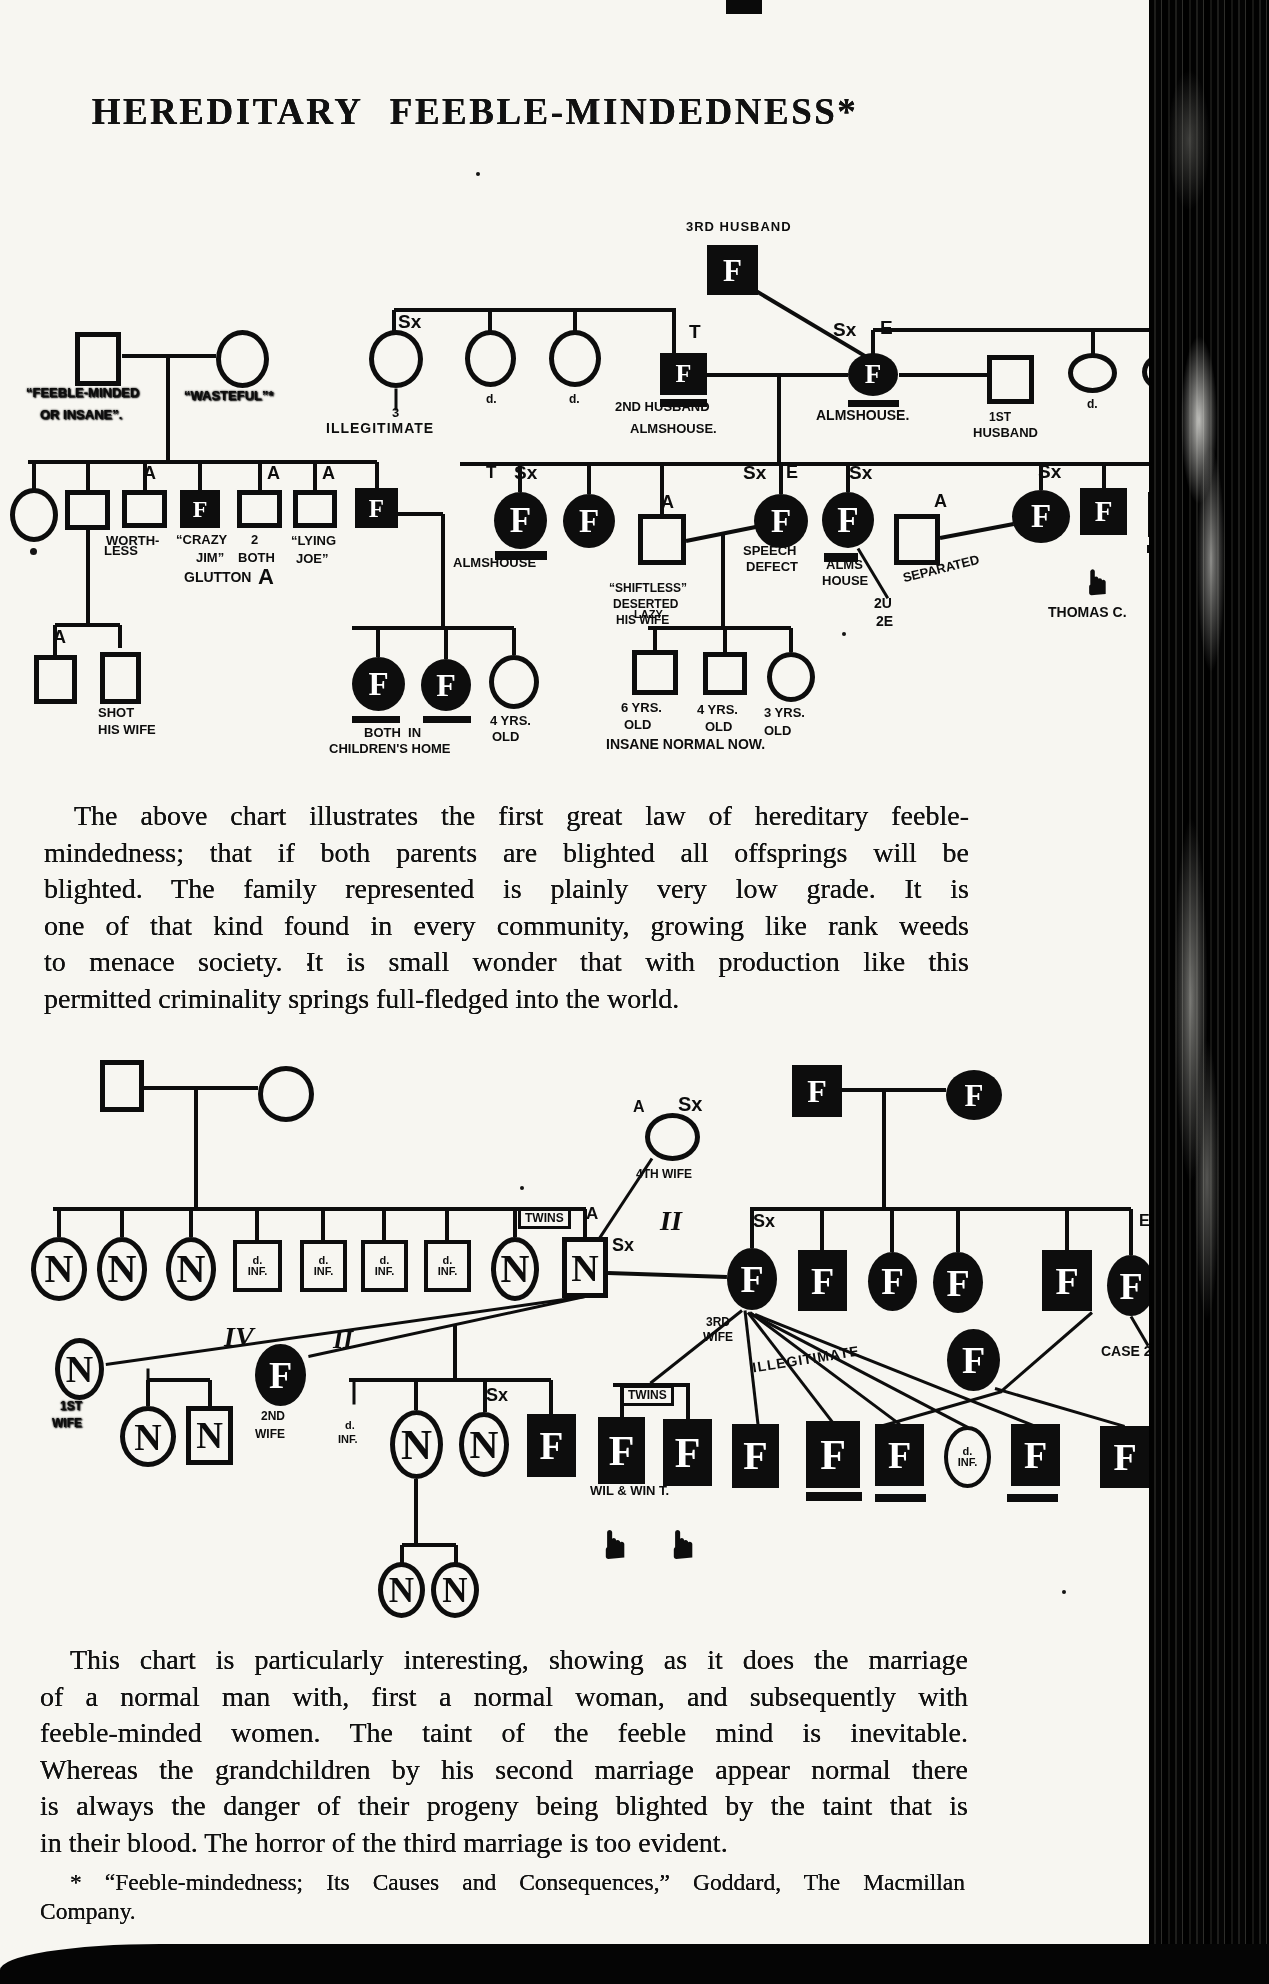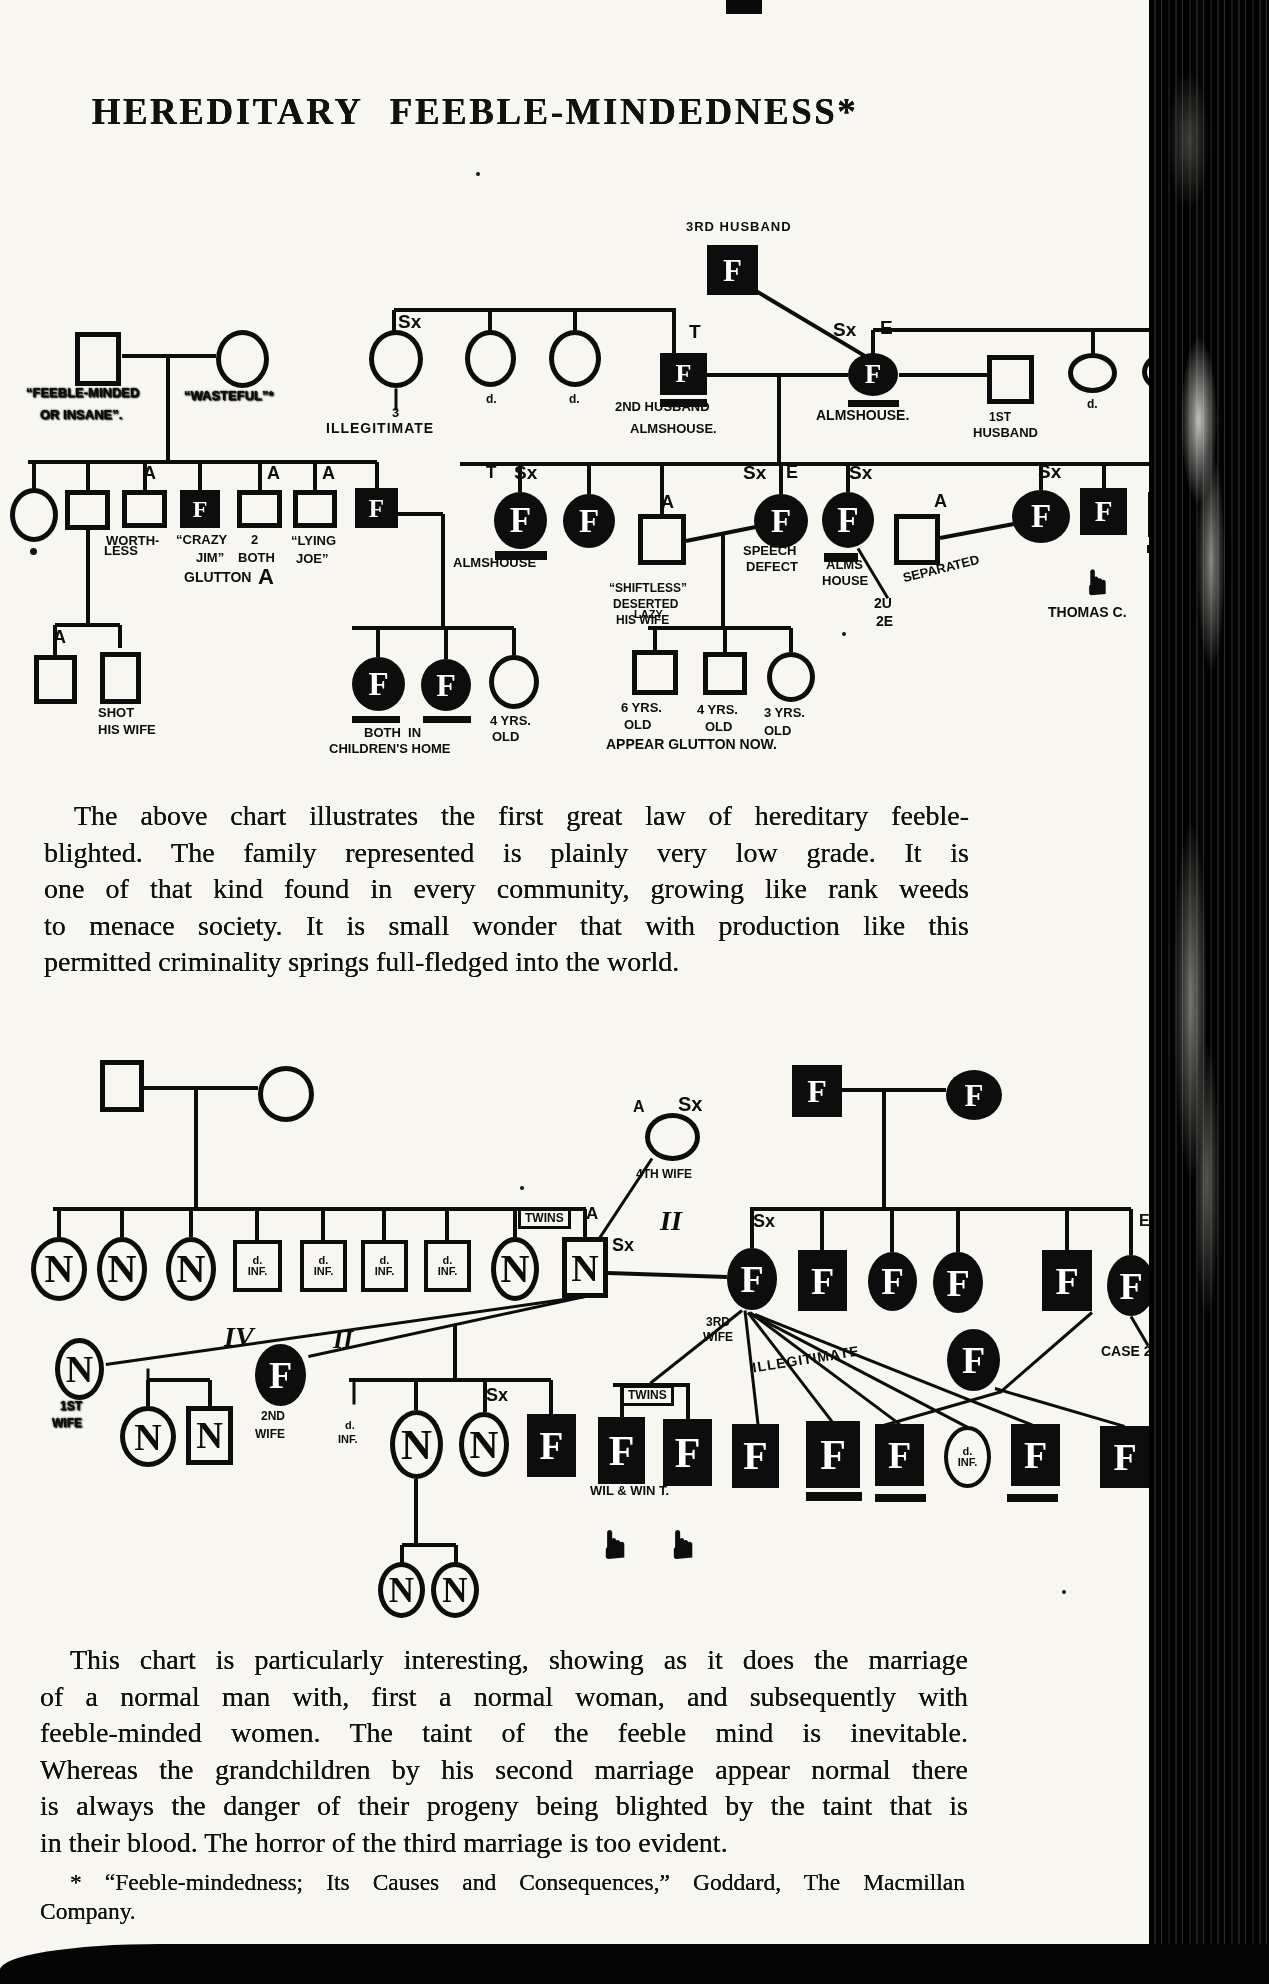--- a/index.html
+++ b/index.html
@@ -203,21 +203,21 @@
       <div class="plabel" style="left: 364px; top: 726px; font-size: 13px;">BOTH  IN</div>
       <div class="plabel" style="left: 329px; top: 742px; font-size: 13px;">CHILDREN'S HOME</div>
       <div class="plabel" style="left: 490px; top: 714px; font-size: 13px;">4 YRS.</div>
       <div class="plabel" style="left: 492px; top: 730px; font-size: 13px;">OLD</div>
       <div class="plabel" style="left: 621px; top: 701px; font-size: 13px;">6 YRS.</div>
       <div class="plabel" style="left: 624px; top: 718px; font-size: 13px;">OLD</div>
       <div class="plabel" style="left: 697px; top: 703px; font-size: 13px;">4 YRS.</div>
       <div class="plabel" style="left: 705px; top: 720px; font-size: 13px;">OLD</div>
       <div class="plabel" style="left: 764px; top: 706px; font-size: 13px;">3 YRS.</div>
       <div class="plabel" style="left: 764px; top: 724px; font-size: 13px;">OLD</div>
-      <div class="plabel" style="left: 606px; top: 737px; font-size: 14px;">APPEAR GLUTTON NOW.</div>
+      <div class="plabel" style="left: 606px; top: 737px; font-size: 14px;">INSANE NORMAL NOW.</div>
     </div>
   <div id="chart2" class="chart">
       <div class="pline" style="left: 144px; top: 1086px; width: 114px; height: 4px; transform: rotate(0rad);"></div>
       <div class="pline" style="left: 196px; top: 1086px; width: 121px; height: 4px; transform: rotate(1.5708rad);"></div>
       <div class="pline" style="left: 53px; top: 1207px; width: 533px; height: 4px; transform: rotate(0rad);"></div>
       <div class="pline" style="left: 59px; top: 1207px; width: 28px; height: 4px; transform: rotate(1.5708rad);"></div>
       <div class="pline" style="left: 122px; top: 1207px; width: 28px; height: 4px; transform: rotate(1.5708rad);"></div>
       <div class="pline" style="left: 191px; top: 1207px; width: 28px; height: 4px; transform: rotate(1.5708rad);"></div>
       <div class="pline" style="left: 257px; top: 1207px; width: 31px; height: 4px; transform: rotate(1.5708rad);"></div>
       <div class="pline" style="left: 323px; top: 1207px; width: 31px; height: 4px; transform: rotate(1.5708rad);"></div>
@@ -334,20 +334,21 @@
       <div class="plabel" style="left: 338px; top: 1434px; font-size: 11px;">INF.</div>
       <div class="plabel" style="left: 486px; top: 1386px; font-size: 18px;">Sx</div>
       <div class="plabel boxed" style="left: 621px; top: 1385px; font-size: 12px;">TWINS</div>
       <div class="plabel" style="left: 590px; top: 1484px; font-size: 13px;">WIL &amp; WIN T.</div>
       <div class="plabel" style="left: 598px; top: 1524px; font-size: 38px; transform: rotate(-90deg);">☛</div>
       <div class="plabel" style="left: 666px; top: 1524px; font-size: 38px; transform: rotate(-90deg);">☛</div>
     </div>
 
   <div id="paragraph1" class="para">
       <div class="jline indent">The above chart illustrates the first great law of hereditary feeble-</div>
+      <div class="jline">mindedness; that if both parents are blighted all offsprings will be</div>
       <div class="jline">blighted.  The family represented is plainly very low grade.  It is</div>
       <div class="jline">one of that kind found in every community, growing like rank weeds</div>
       <div class="jline">to menace society.  It is small wonder that with production like this</div>
       <div class="jline lastline">permitted criminality springs full-fledged into the world.</div>
     </div>
   <div id="paragraph2" class="para">
       <div class="jline indent">This chart is particularly interesting, showing as it does the marriage</div>
       <div class="jline">of a normal man with, first a normal woman, and subsequently with</div>
       <div class="jline">feeble-minded women.  The taint of the feeble mind is inevitable.</div>
       <div class="jline">Whereas the grandchildren by his second marriage appear normal there</div>

